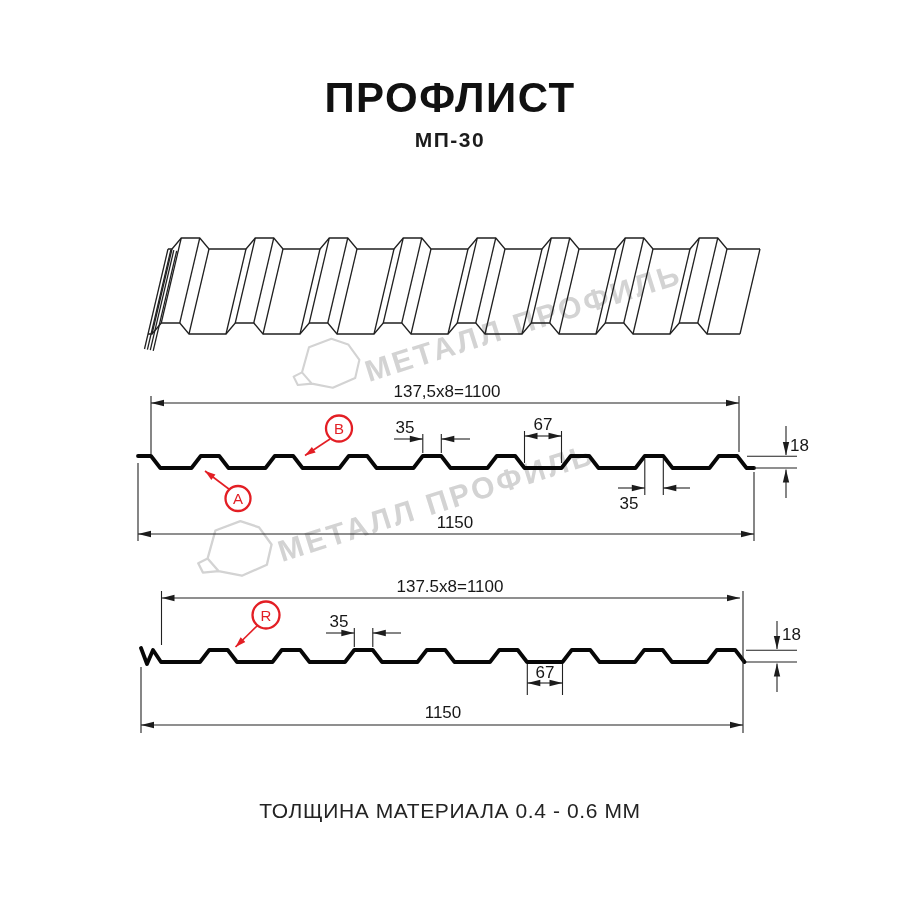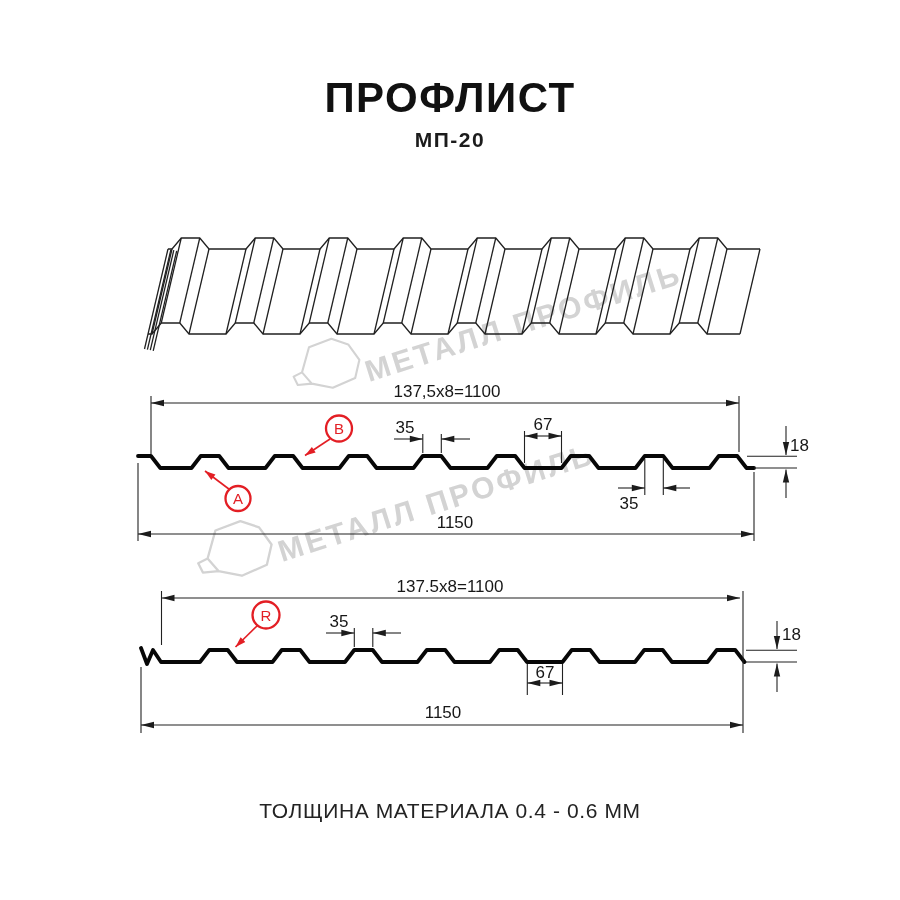--- a/index.html
+++ b/index.html
@@ -24,21 +24,21 @@
   .wmtext{font-family:"Liberation Sans",sans-serif;font-size:30px;font-weight:700;
           letter-spacing:3px;fill:var(--wm);}
   .wmlogo{stroke:var(--wm);stroke-width:3;fill:none;stroke-linejoin:round;}
 </style>
 </head>
 <body>
 
 <div class="page">
 
   <div class="title">ПРОФЛИСТ</div>
-  <div class="subtitle">МП-20</div>
+  <div class="subtitle">МП-30</div>
 
   <svg width="900" height="900" viewBox="0 0 900 900">
     <defs>
       <marker id="ab" markerUnits="userSpaceOnUse" markerWidth="14" markerHeight="8" refX="14" refY="4" orient="auto">
         <path d="M14,4 L1,0.8 L1,7.2 Z" class="mfill"></path>
       </marker>
       <marker id="ar" markerUnits="userSpaceOnUse" markerWidth="11" markerHeight="8" refX="11" refY="4" orient="auto">
         <path d="M11,4 L0.5,0.6 L0.5,7.4 Z" style="fill:var(--red)"></path>
       </marker>
     </defs>

